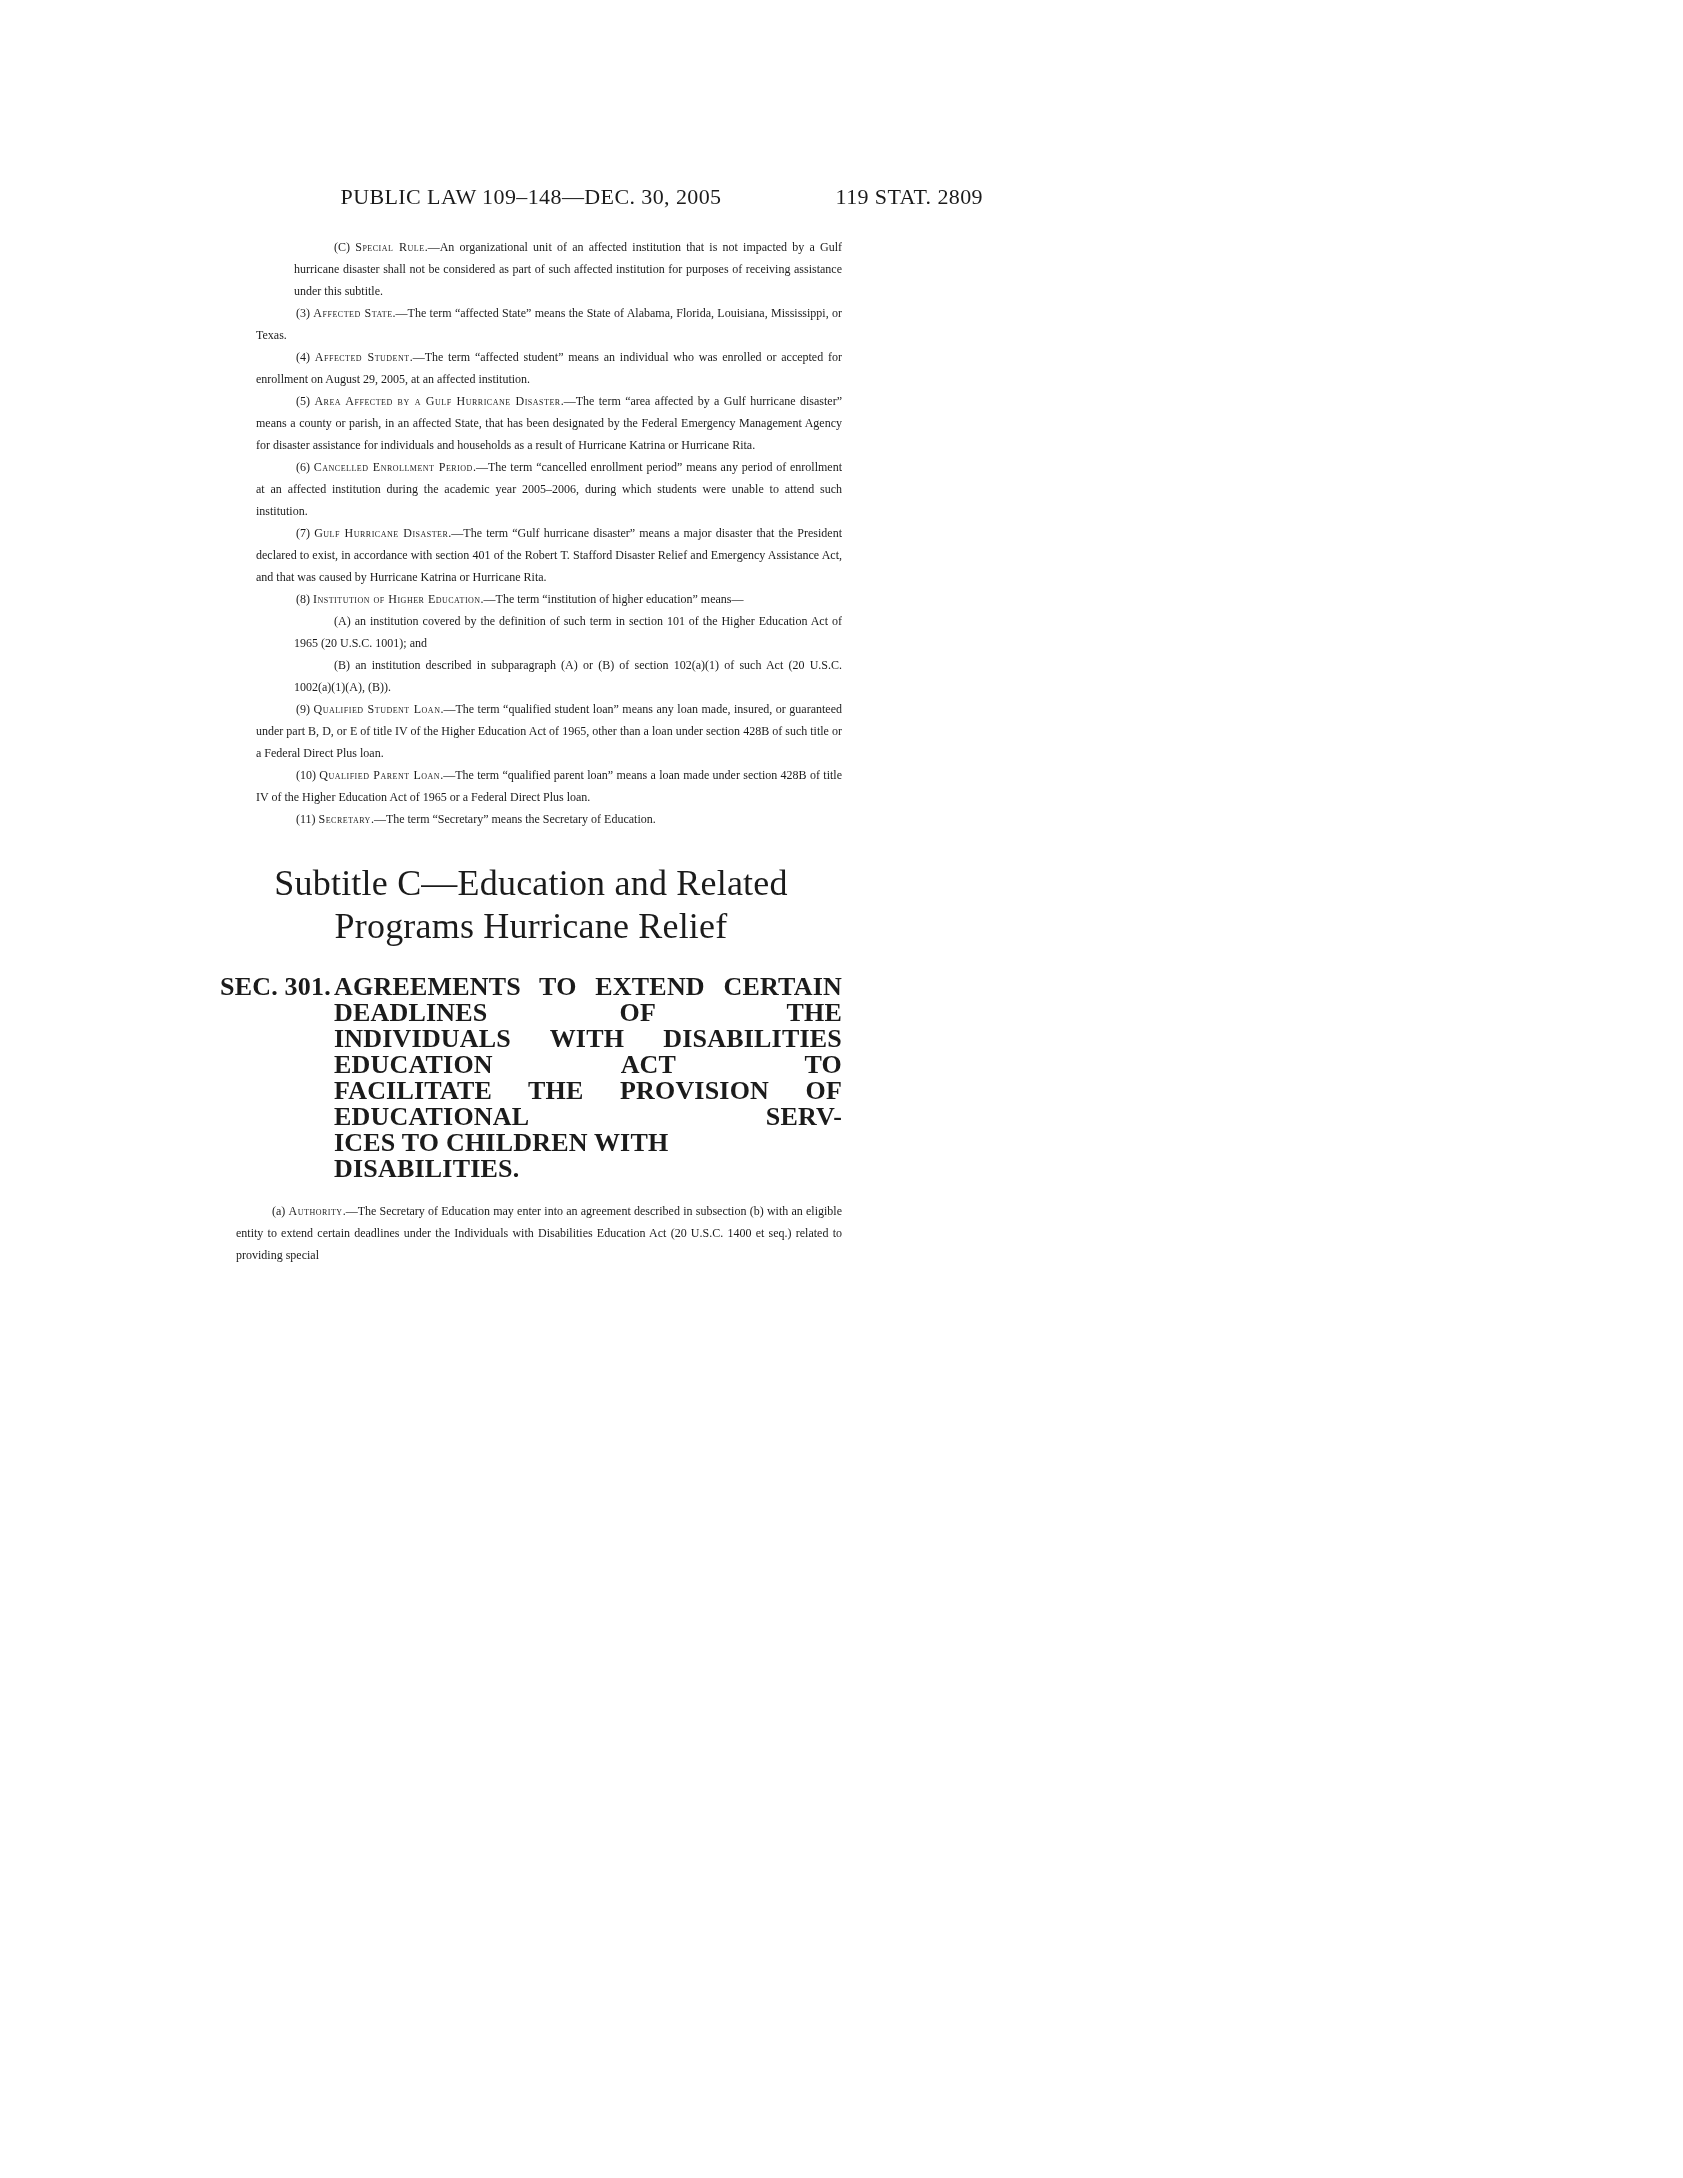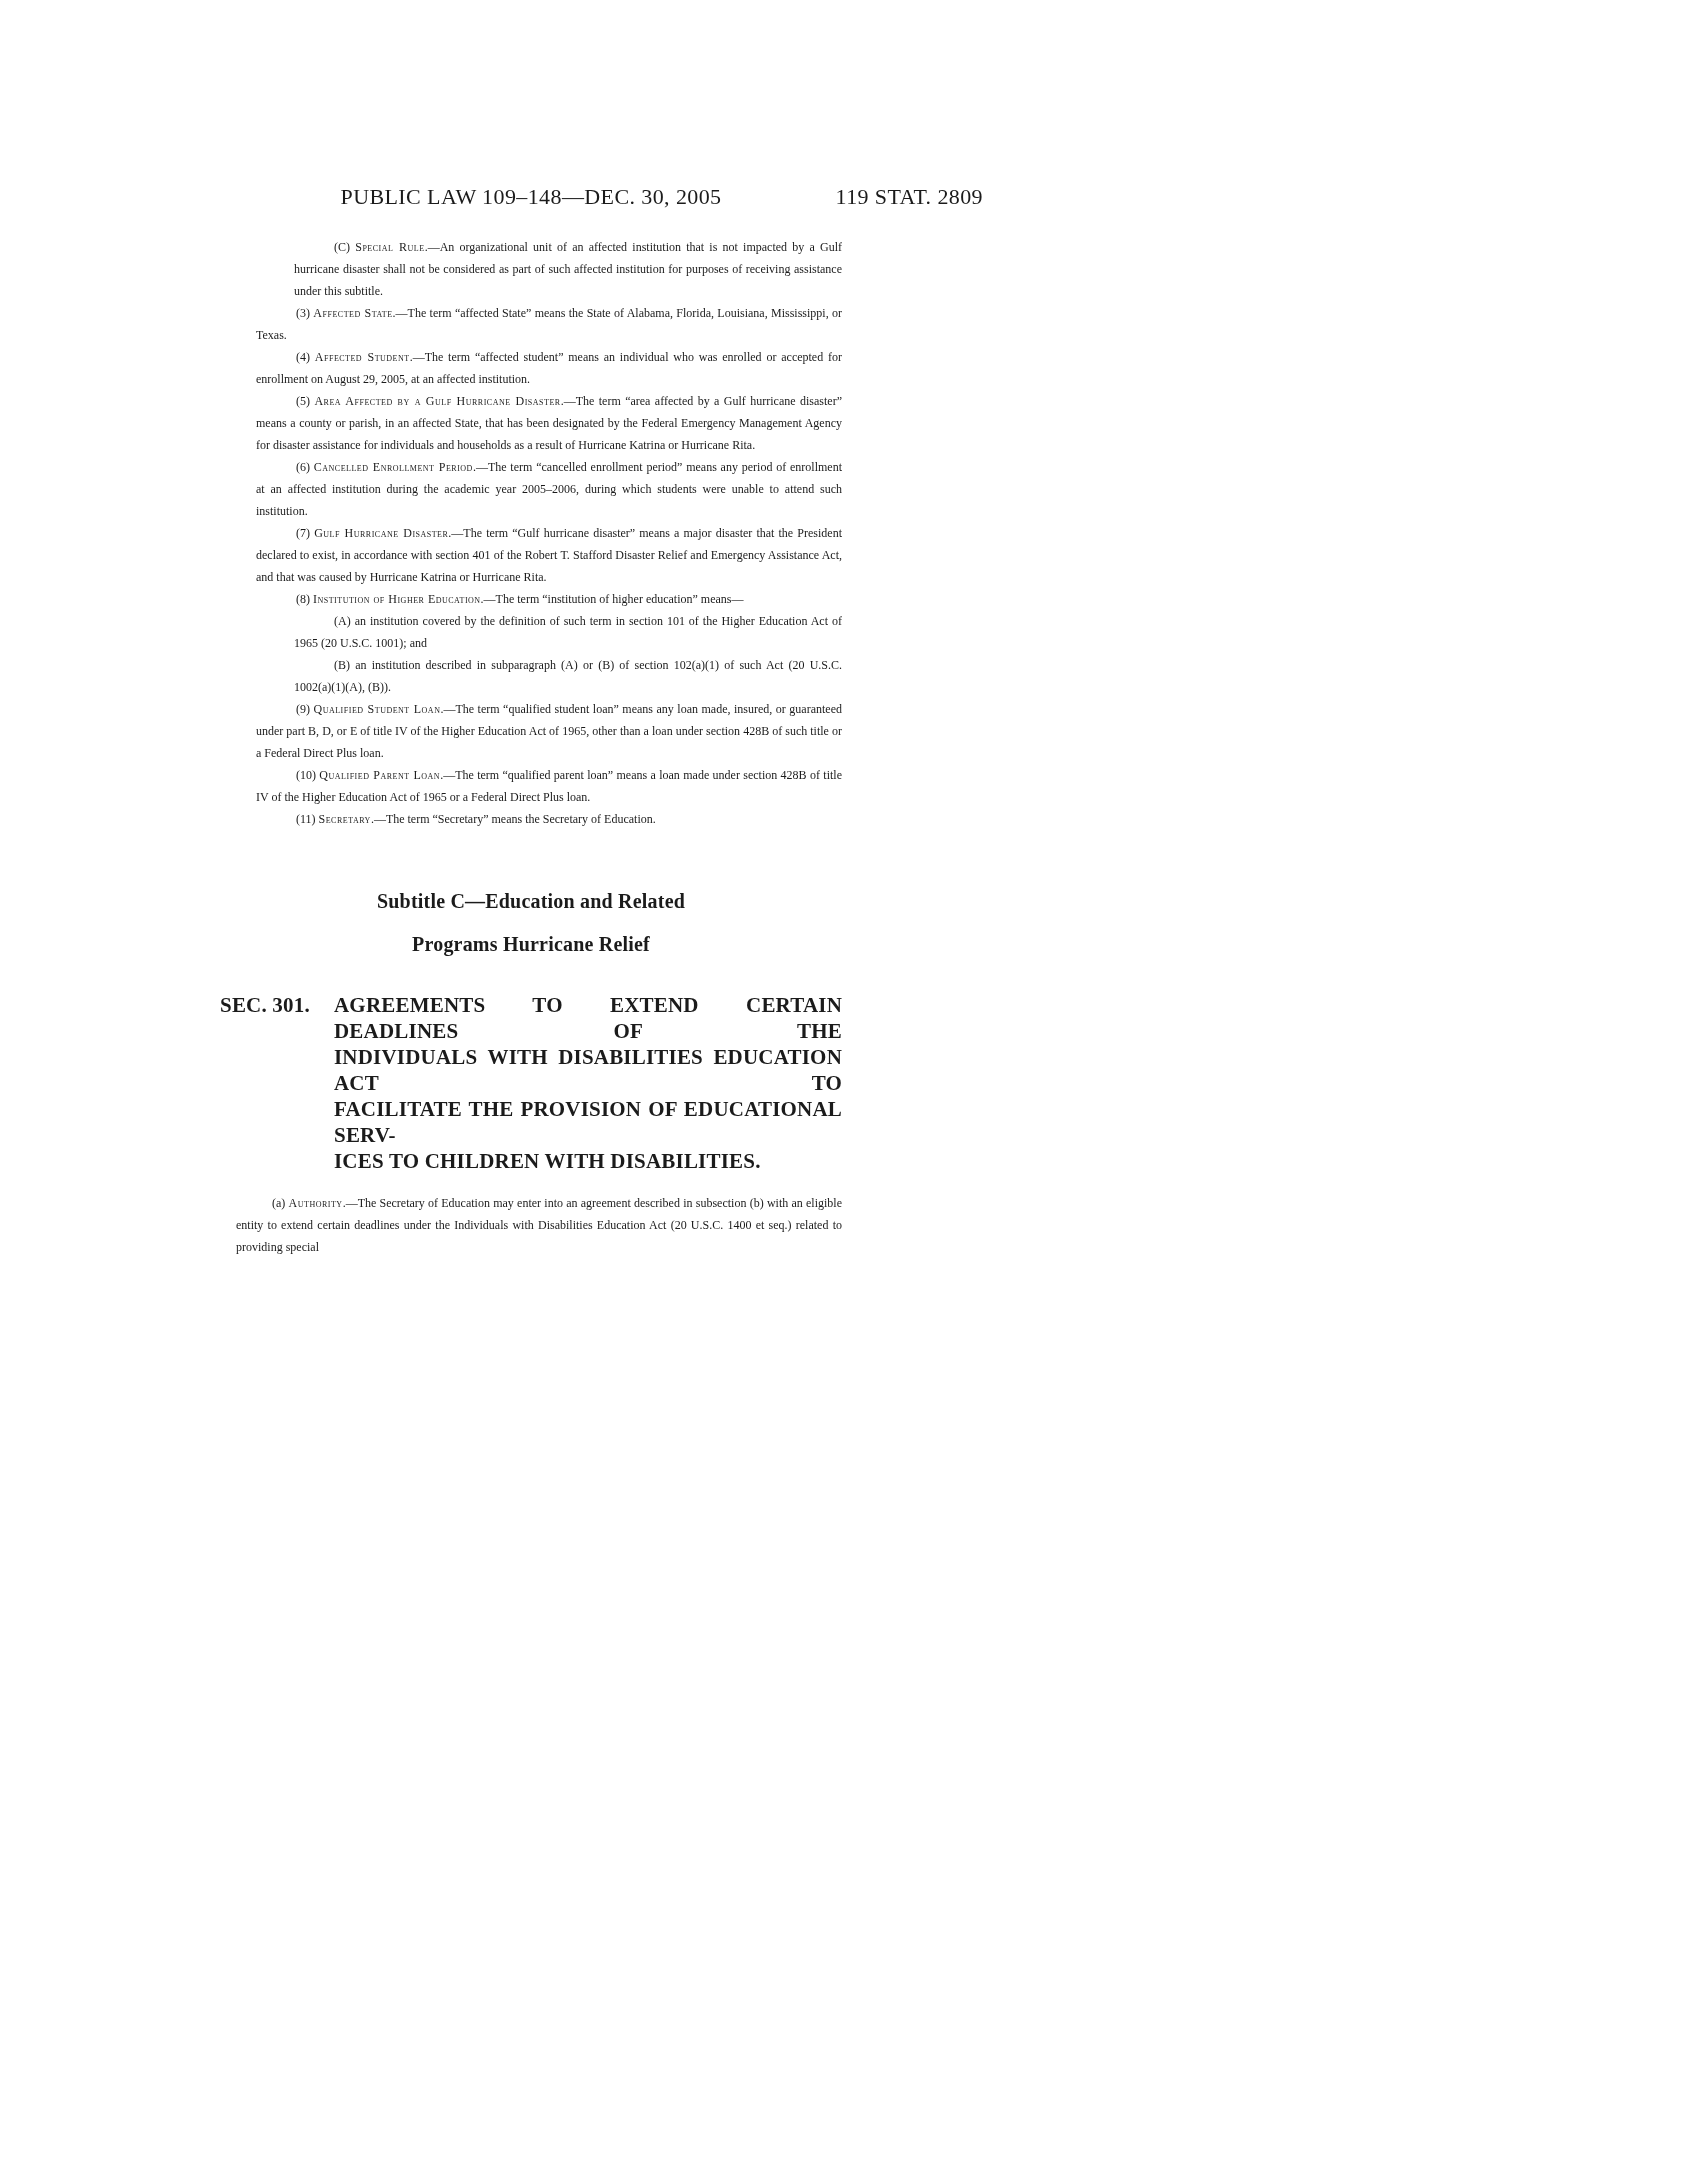--- a/index.html
+++ b/index.html
@@ -51,34 +51,34 @@
   }
   .para.indent-0 { margin-left: 16px;    text-indent: 36px; }
   .para.indent-1 { margin-left: 36px; text-indent: 40px; }
   .para.indent-2 { margin-left: 74px; text-indent: 40px; }
   .sc {
     font-variant: small-caps;
     letter-spacing: 0.5px;
   }
   
   .subtitle-heading {
-    margin: 50px 0 26px 0;
-    font-size: 20px;
+    margin: 32px 0 26px 0;
+    font-size: 36px;
     line-height: 43px;
-    font-weight: bold;
+    font-weight: normal;
     text-align: center;
     letter-spacing: 0.2px;
   }
   .subtitle-line { display: block; }
   
   .section-heading {
     position: relative;
     margin: 0 0 18px 0;
     padding-left: 114px;
-    font-size: 21px;
+    font-size: 26px;
     line-height: 26px;
     font-weight: bold;
     letter-spacing: 0.2px;
   }
   .sec-label {
     position: absolute;
     left: 0;
     top: 0;
   }
   .sec-line { display: block; }

